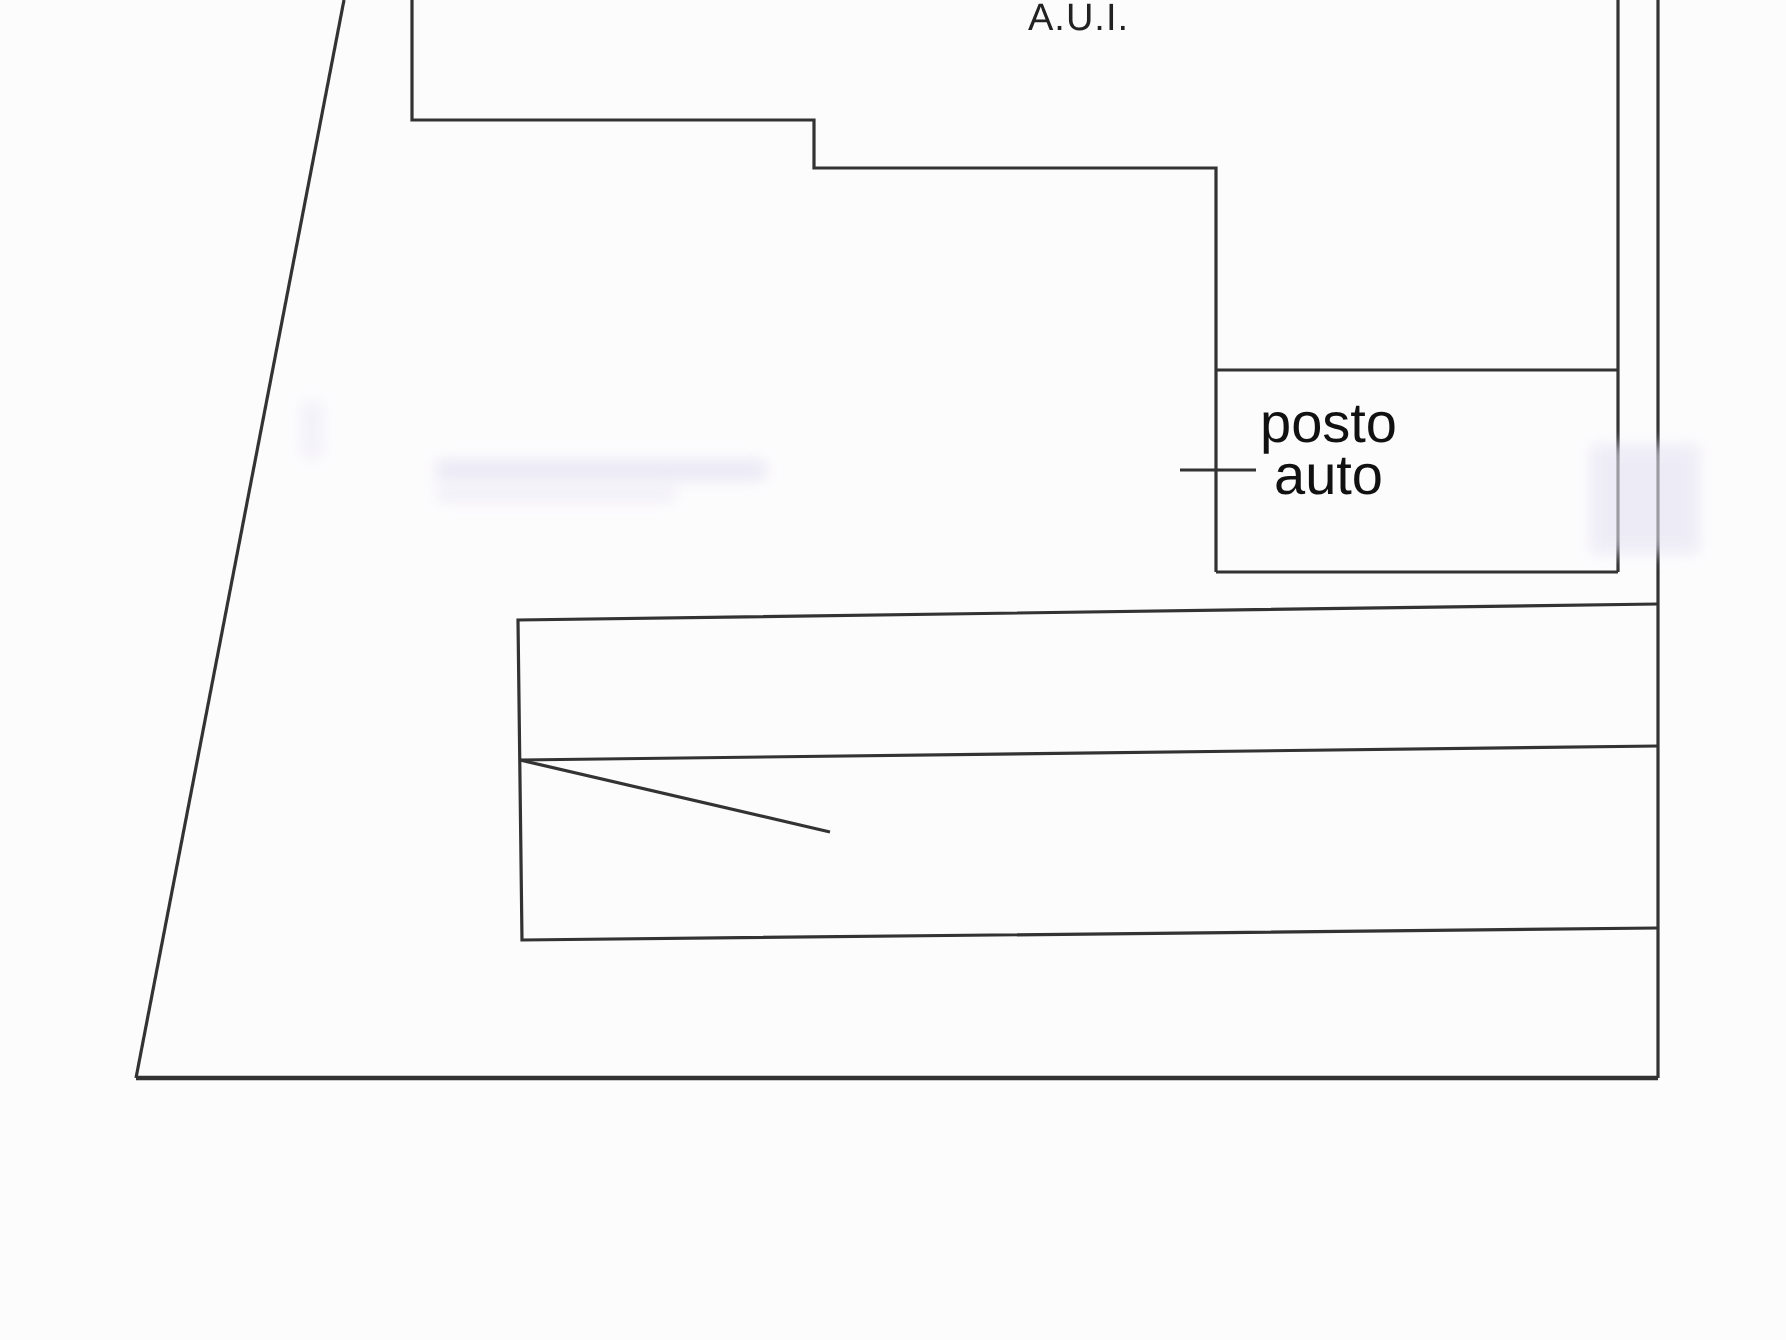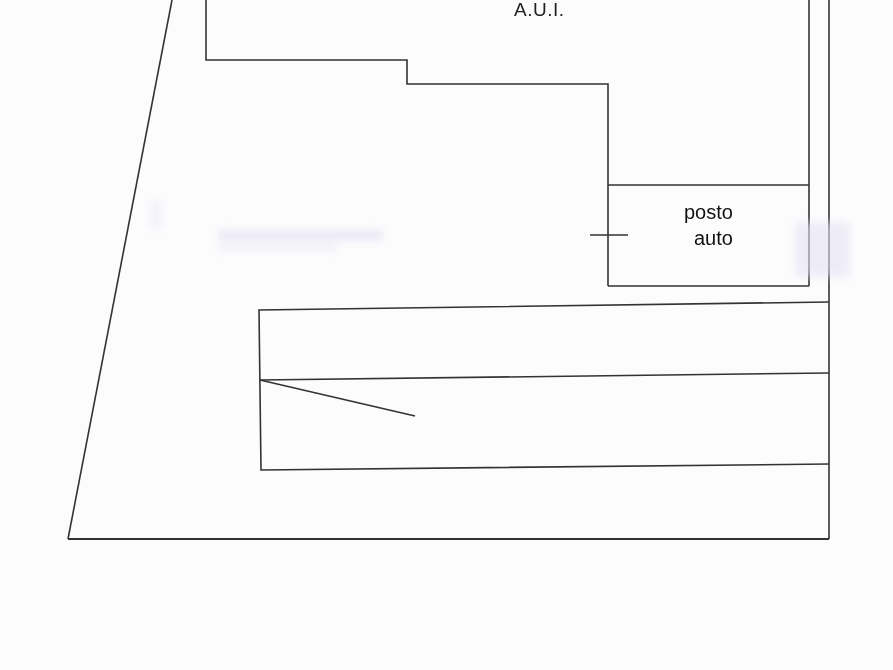--- a/index.html
+++ b/index.html
@@ -7,21 +7,21 @@
       position: relative;
       width: 893px; height: 670px;
       overflow: hidden;
       background: #fdfcfd;
       font-family: "Liberation Sans", "DejaVu Sans", sans-serif;
     }
     svg { position: absolute; left: 0; top: 0; }
     .label { position: absolute; color: #111; white-space: nowrap; line-height: 1; }
     .aui { left: 514px; top: 0px; font-size: 19px; letter-spacing: 0.5px; color: #222; }
     .pc { left: 180px; top: 203px; font-size: 26px; }
-    .pa { left: 684px; top: 199px; font-size: 20px; text-align: right; line-height: 26px; }
+    .pa { left: 630px; top: 199px; font-size: 28px; text-align: center; line-height: 26px; }
     .blur {
       position: absolute; background: #e4e2f2; filter: blur(4px); opacity: 0.8;
     }
   </style>
 </head>
 <body>
 
 <div id="canvas">
   <svg width="893" height="670" viewBox="0 0 893 670">
     <g stroke="#333" stroke-width="1.6" fill="none">

